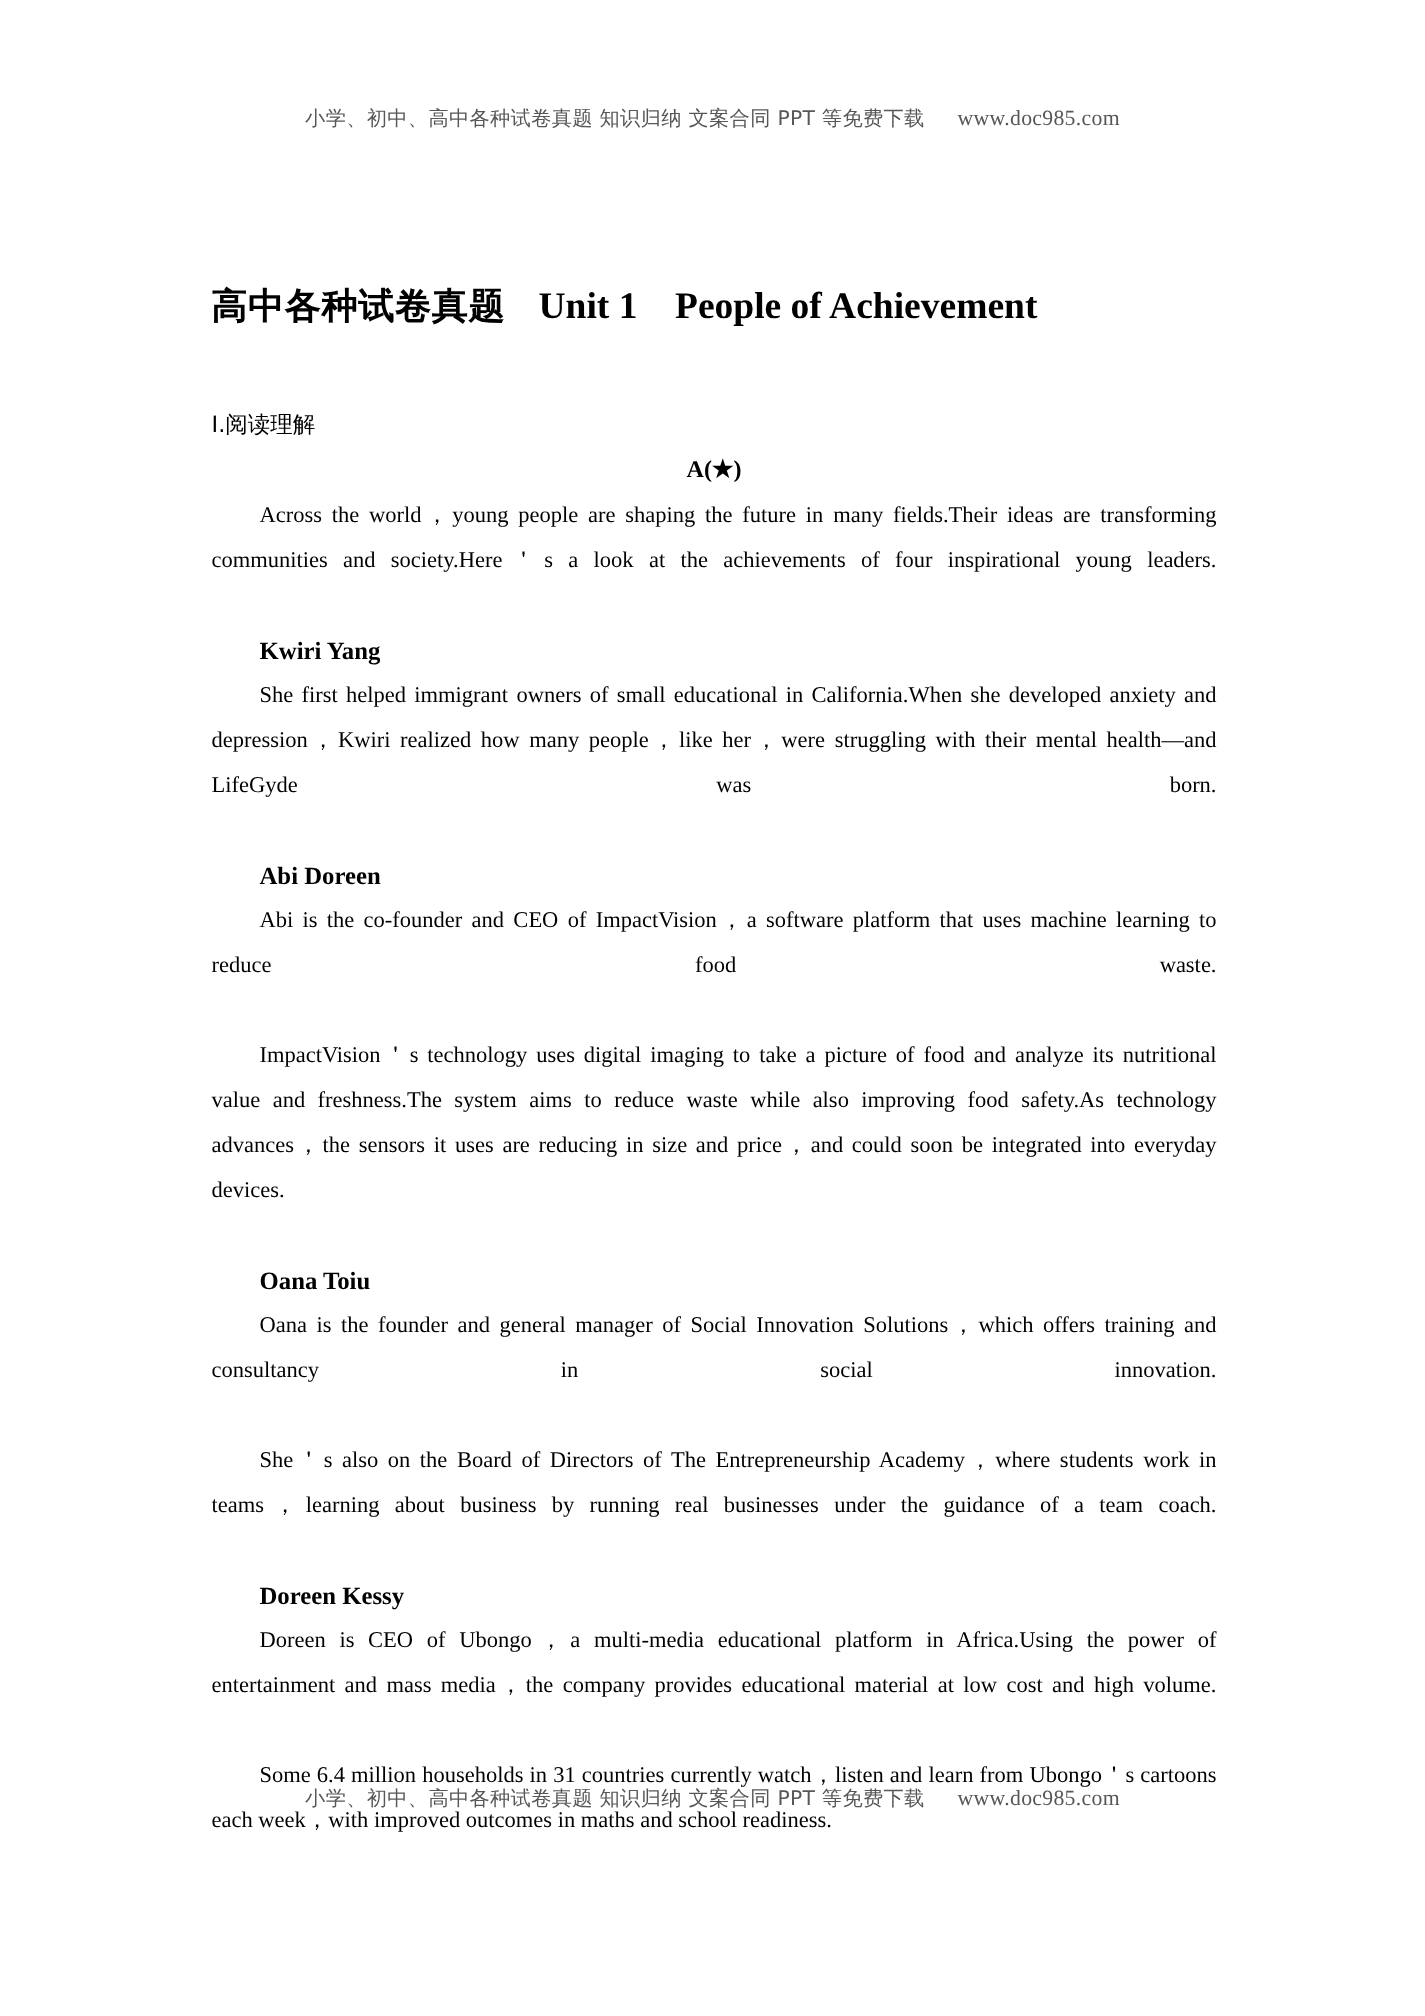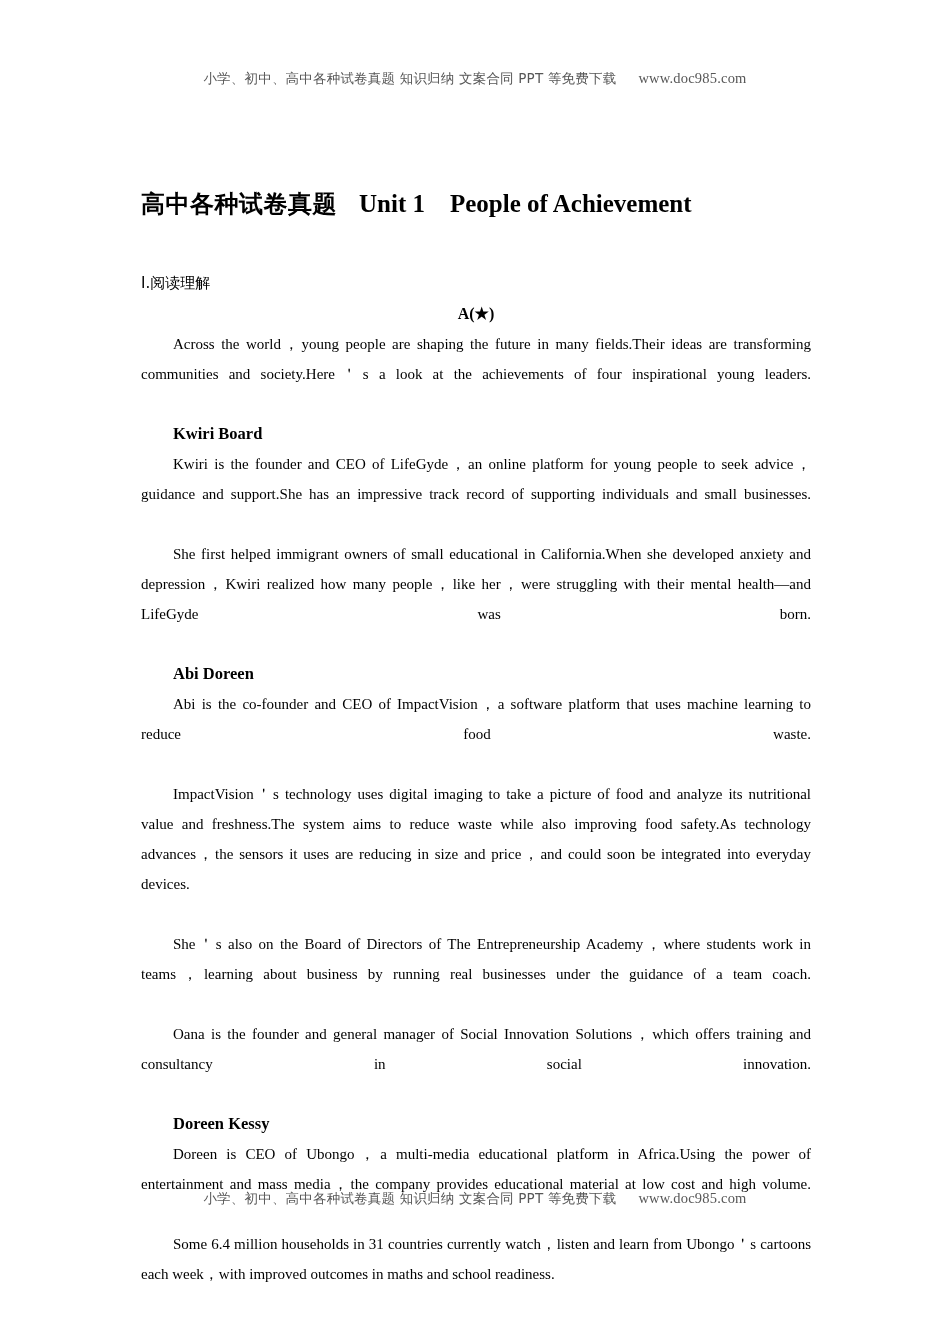--- a/index.html
+++ b/index.html
@@ -134,30 +134,30 @@
   </h1>
 
   <div class="content">
 
     <div class="section-label">Ⅰ.阅读理解</div>
 
     <div class="passage-label">A(★)</div>
 
     <p class="body-text">Across the world，young people are shaping the future in many fields.Their ideas are transforming communities and society.Here＇s a look at the achievements of four inspirational young leaders.</p>
 
-    <h4 class="sub-head">Kwiri Board</h4>
-    <p class="body-text">Kwiri is the founder and CEO of LifeGyde，an online platform for young people to seek advice，guidance and support.She has an impressive track record of supporting individuals and small businesses.</p>
+    <h4 class="sub-head">Kwiri Yang</h4>
     <p class="body-text">She first helped immigrant owners of small educational in California.When she developed anxiety and depression，Kwiri realized how many people，like her，were struggling with their mental health—and LifeGyde was born.</p>
 
     <h4 class="sub-head">Abi Doreen</h4>
     <p class="body-text">Abi is the co-founder and CEO of ImpactVision，a software platform that uses machine learning to reduce food waste.</p>
     <p class="body-text">ImpactVision＇s technology uses digital imaging to take a picture of food and analyze its nutritional value and freshness.The system aims to reduce waste while also improving food safety.As technology advances，the sensors it uses are reducing in size and price，and could soon be integrated into everyday devices.</p>
 
+    <h4 class="sub-head">Oana Toiu</h4>
+    <p class="body-text">Oana is the founder and general manager of Social Innovation Solutions，which offers training and consultancy in social innovation.</p>
     <p class="body-text">She＇s also on the Board of Directors of The Entrepreneurship Academy，where students work in teams，learning about business by running real businesses under the guidance of a team coach.</p>
-    <p class="body-text">Oana is the founder and general manager of Social Innovation Solutions，which offers training and consultancy in social innovation.</p>
 
     <h4 class="sub-head">Doreen Kessy</h4>
     <p class="body-text">Doreen is CEO of Ubongo，a multi-media educational platform in Africa.Using the power of entertainment and mass media，the company provides educational material at low cost and high volume.</p>
     <p class="body-text lastline-left">Some 6.4 million households in 31 countries currently watch，listen and learn from Ubongo＇s cartoons each week，with improved outcomes in maths and school readiness.</p>
 
   </div>
 
   <div class="running-head" id="page-footer">
     <span class="rh-cn">小学、初中、高中各种试卷真题  知识归纳  文案合同  PPT 等免费下载</span><span class="rh-url">www.doc985.com</span>
   </div>

